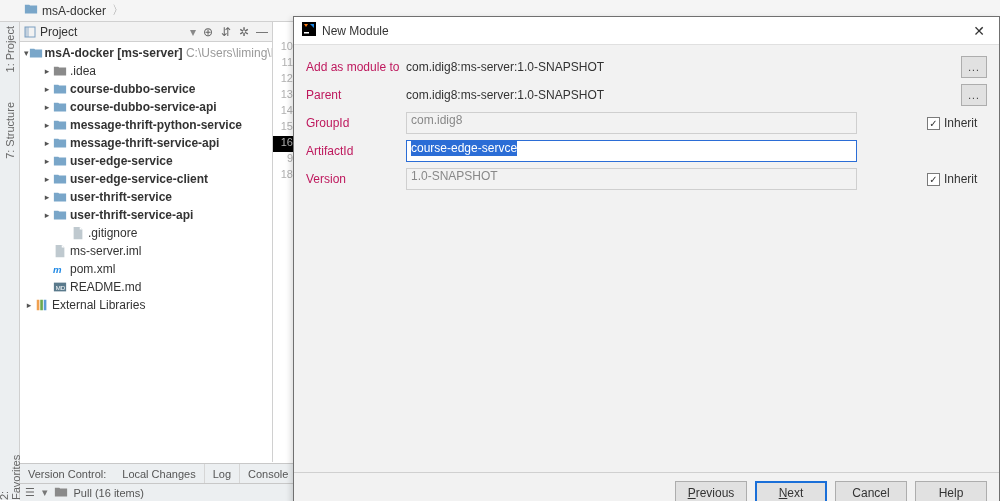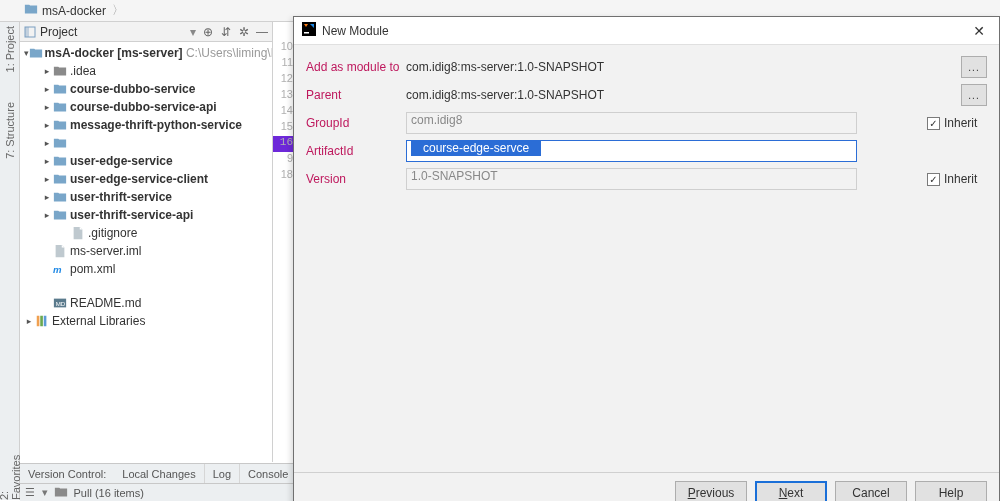--- a/index.html
+++ b/index.html
@@ -29,21 +29,21 @@
     .tree-row .noarrow { width: 10px; display: inline-block; }
     .tree-row .ticon { width: 16px; height: 14px; display: inline-flex; align-items: center; justify-content: center; margin-right: 2px; }
     .folder { fill: #79a6c9; }
     .folder-dark { fill: #8a8a8a; }
     .bold { font-weight: bold; }
     .dim { color: #999; }
 
     .editor-area { flex: 1; background: #fff; position: relative; }
     .gutter-numbers { position: absolute; left: 0; top: 18px; width: 24px; }
     .gutter-numbers div { height: 16px; text-align: right; color: #b0b0b0; font-size: 11px; padding-right: 4px; }
-    .gutter-numbers .hl { background: #6d28d9; font-family: Liberation Mono, monospace; }
+    .gutter-numbers .hl { background: #000000; }
 
     .bottom-tabs { position: absolute; bottom: 18px; left: 20px; right: 0; height: 20px; background: #eceff1; border-top: 1px solid #c8c8c8; display: flex; align-items: center; }
     .btab { padding: 0 8px; height: 20px; display: flex; align-items: center; color: #555; border-right: 1px solid #d6d6d6; font-size: 11px; }
     .btab:first-child { border-right: none; }
 
     .status-bar { position: absolute; bottom: 0; left: 20px; right: 0; height: 18px; background: #eceff1; border-top: 1px solid #c8c8c8; display: flex; align-items: center; padding-left: 4px; gap: 6px; font-size: 11px; color: #555; }
 
     
     .dialog { position: absolute; left: 293px; top: 16px; width: 707px; height: 497px; background: #f2f2f2; border: 1px solid #707070; box-shadow: -2px 2px 6px rgba(0,0,0,0.15); display: flex; flex-direction: column; }
     .title-bar { height: 28px; background: #fff; display: flex; align-items: center; justify-content: space-between; padding: 0 8px; border-bottom: 1px solid #e0e0e0; }
@@ -54,21 +54,21 @@
     .form-row { display: flex; align-items: center; height: 28px; }
     .form-label { width: 100px; color: #be185d; }
     .form-value { flex: 1; }
     .form-text { color: #333; }
     .browse-btn { width: 26px; height: 22px; border: 1px solid #adadad; background: #e1e1e1; display: flex; align-items: center; justify-content: center; margin-left: 8px; }
     .browse-btn span { letter-spacing: 1px; font-size: 10px; }
 
     .input { width: 451px; height: 22px; border: 1px solid #b0b0b0; padding: 0 4px; background: #fff; }
     .input.readonly { background: #f2f2f2; color: #888; border: 1px solid #cfcfcf; }
     .input.focused { border: 1px solid #2b6dd6; }
-    .input .sel { background: #2b6dd6; color: #fff; padding: 1px 12px; }
+    .input .sel { background: #2b6dd6; color: #fff; padding: 1px 0; }
 
     .checkbox { display: flex; align-items: center; gap: 4px; margin-left: 8px; width: 60px; }
     .chk { width: 13px; height: 13px; border: 1px solid #7a7a7a; background: #fff; display: inline-flex; align-items: center; justify-content: center; font-size: 10px; color: #333; }
 
     .dialog-footer { height: 40px; border-top: 1px solid #d0d0d0; display: flex; align-items: center; justify-content: flex-end; gap: 8px; padding: 0 12px; }
     .dlg-btn { min-width: 72px; height: 24px; border: 1px solid #adadad; background: #e1e1e1; display: flex; align-items: center; justify-content: center; font-size: 12px; }
     .dlg-btn.primary { border: 2px solid #1a6fd8; }
     .underline { text-decoration: underline; }
 
     .ij-icon { width: 14px; height: 14px; }
@@ -170,20 +170,21 @@
               </span>
               <span class="bold">message-thrift-python-service</span>
             </div>
             <div class="tree-row" style="padding-left: 22px;">
               <span class="arrow">▸</span>
               <span class="ticon">
                 <svg class="ij-icon" viewBox="0 0 16 16">
                   <path class="folder" d="M1 3h5l1 1h8v9H1z"></path>
                 </svg>
               </span>
+              <span class="bold">message-thrift-service-api</span>
             </div>
             <div class="tree-row" style="padding-left: 22px;">
               <span class="arrow">▸</span>
               <span class="ticon">
                 <svg class="ij-icon" viewBox="0 0 16 16">
                   <path class="folder" d="M1 3h5l1 1h8v9H1z"></path>
                 </svg>
               </span>
               <span class="bold">user-edge-service</span>
             </div>
@@ -236,21 +237,21 @@
             </div>
             <div class="tree-row" style="padding-left: 22px;">
               <span class="noarrow"></span>
               <span class="ticon">
                 <svg class="ij-icon" viewBox="0 0 16 16">
                   <text x="0" y="12" font-size="11" font-style="italic" font-weight="bold" fill="#1e88e5">m</text>
                 </svg>
               </span>
               <span>pom.xml</span>
             </div>
-            <div class="tree-row" style="padding-left: 22px; margin-top: 16px;">
+            <div class="tree-row" style="padding-left: 22px;">
               <span class="noarrow"></span>
               <span class="ticon">
                 <svg class="ij-icon" viewBox="0 0 16 16">
                   <rect x="1" y="3" width="14" height="10" fill="#5a7a8c"></rect>
                   <text x="3" y="11" font-size="7" fill="#fff">MD</text>
                 </svg>
               </span>
               <span>README.md</span>
             </div>
           </div>

